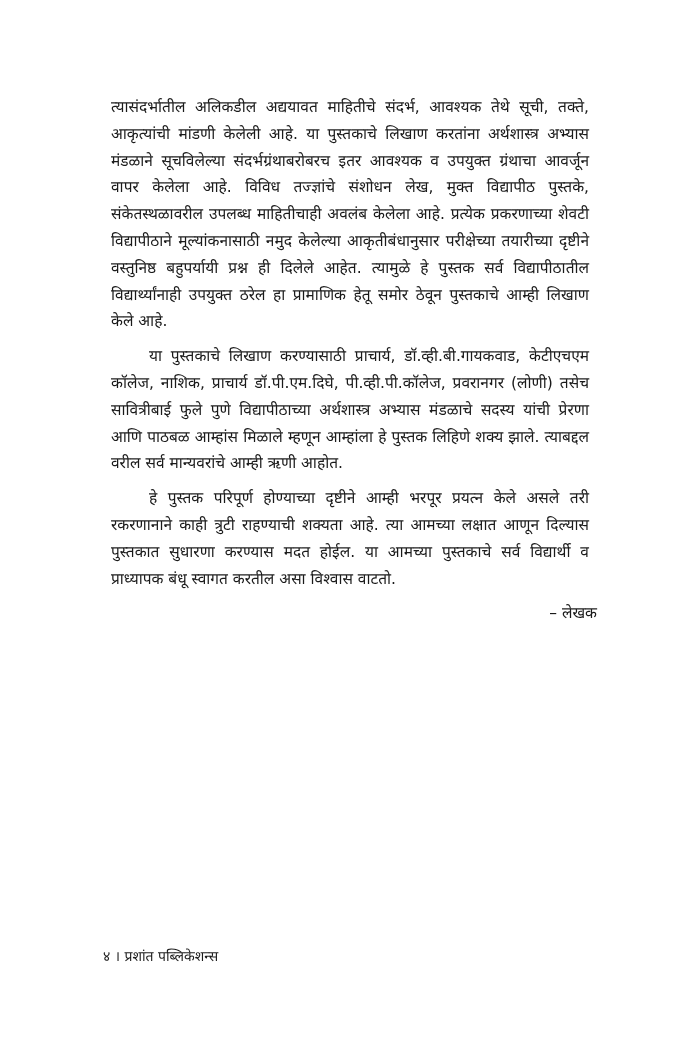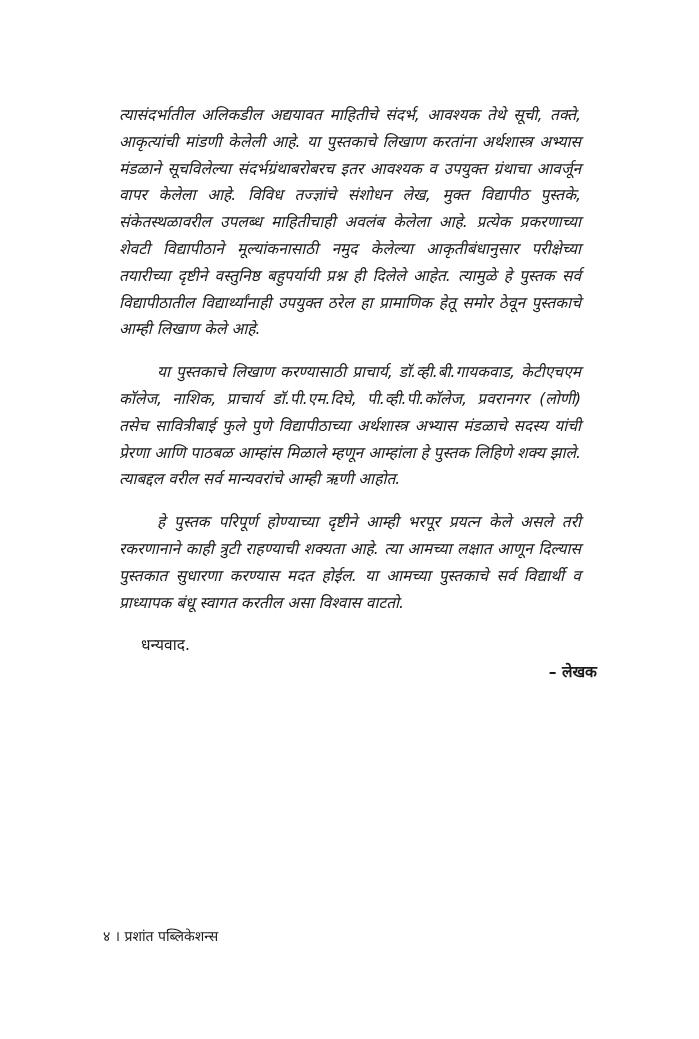--- a/index.html
+++ b/index.html
@@ -8,50 +8,48 @@
       position: absolute;
       left: 103px;
       top: 86px;
       width: 494px;
       color: #1a1a1a;
       font-family: "DejaVu Sans", sans-serif;
       font-size: 15.5px;
       line-height: 26.8px;
     }
     .para {
-      margin: 16px;
+      margin: 8px;
       text-align: justify;
       text-align-last: left;
-      font-style: italic;
     }
     .indent { text-indent: 38px; }
     .thanks { margin: 0; text-indent: 38px; }
     .signature {
       margin: 0;
       margin-top: 0px;
       text-align: right;
-      font-weight: bold;
+      font-weight: normal;
     }
     .footer {
       position: absolute;
       left: 103px;
-      top: 926px;
+      top: 946px;
       font-family: "DejaVu Sans", sans-serif;
       font-size: 14px;
       color: #1a1a1a;
     }
   </style>
 </head>
 <body>
 
 <div class="page">
   <p class="para">त्यासंदर्भातील अलिकडील अद्ययावत माहितीचे संदर्भ, आवश्यक तेथे सूची, तक्ते, आकृत्यांची मांडणी केलेली आहे. या पुस्तकाचे लिखाण करतांना अर्थशास्त्र अभ्यास मंडळाने सूचविलेल्या संदर्भग्रंथाबरोबरच इतर आवश्यक व उपयुक्त ग्रंथाचा आवर्जून वापर केलेला आहे. विविध तज्ज्ञांचे संशोधन लेख, मुक्त विद्यापीठ पुस्तके, संकेतस्थळावरील उपलब्ध माहितीचाही अवलंब केलेला आहे. प्रत्येक प्रकरणाच्या शेवटी विद्यापीठाने मूल्यांकनासाठी नमुद केलेल्या आकृतीबंधानुसार परीक्षेच्या तयारीच्या दृष्टीने वस्तुनिष्ठ बहुपर्यायी प्रश्न ही दिलेले आहेत. त्यामुळे हे पुस्तक सर्व विद्यापीठातील विद्यार्थ्यांनाही उपयुक्त ठरेल हा प्रामाणिक हेतू समोर ठेवून पुस्तकाचे आम्ही लिखाण केले आहे.</p>
   <p class="para indent">या पुस्तकाचे लिखाण करण्यासाठी प्राचार्य, डॉ.व्ही.बी.गायकवाड, केटीएचएम कॉलेज, नाशिक, प्राचार्य डॉ.पी.एम.दिघे, पी.व्ही.पी.कॉलेज, प्रवरानगर (लोणी) तसेच सावित्रीबाई फुले पुणे विद्यापीठाच्या अर्थशास्त्र अभ्यास मंडळाचे सदस्य यांची प्रेरणा आणि पाठबळ आम्हांस मिळाले म्हणून आम्हांला हे पुस्तक लिहिणे शक्य झाले. त्याबद्दल वरील सर्व मान्यवरांचे आम्ही ऋणी आहोत.</p>
   <p class="para indent">हे पुस्तक परिपूर्ण होण्याच्या दृष्टीने आम्ही भरपूर प्रयत्न केले असले तरी रकरणानाने काही त्रुटी राहण्याची शक्यता आहे. त्या आमच्या लक्षात आणून दिल्यास पुस्तकात सुधारणा करण्यास मदत होईल. या आमच्या पुस्तकाचे सर्व विद्यार्थी व प्राध्यापक बंधू स्वागत करतील असा विश्वास वाटतो.</p>
-  <p class="thanks">धन्यवाद.</p>
   <p class="signature">– लेखक</p>
 </div>
 
 <div class="footer">
   <span>४</span>
   <span>।</span>
   <span>प्रशांत पब्लिकेशन्स</span>
 </div>
 
 </body></html>

